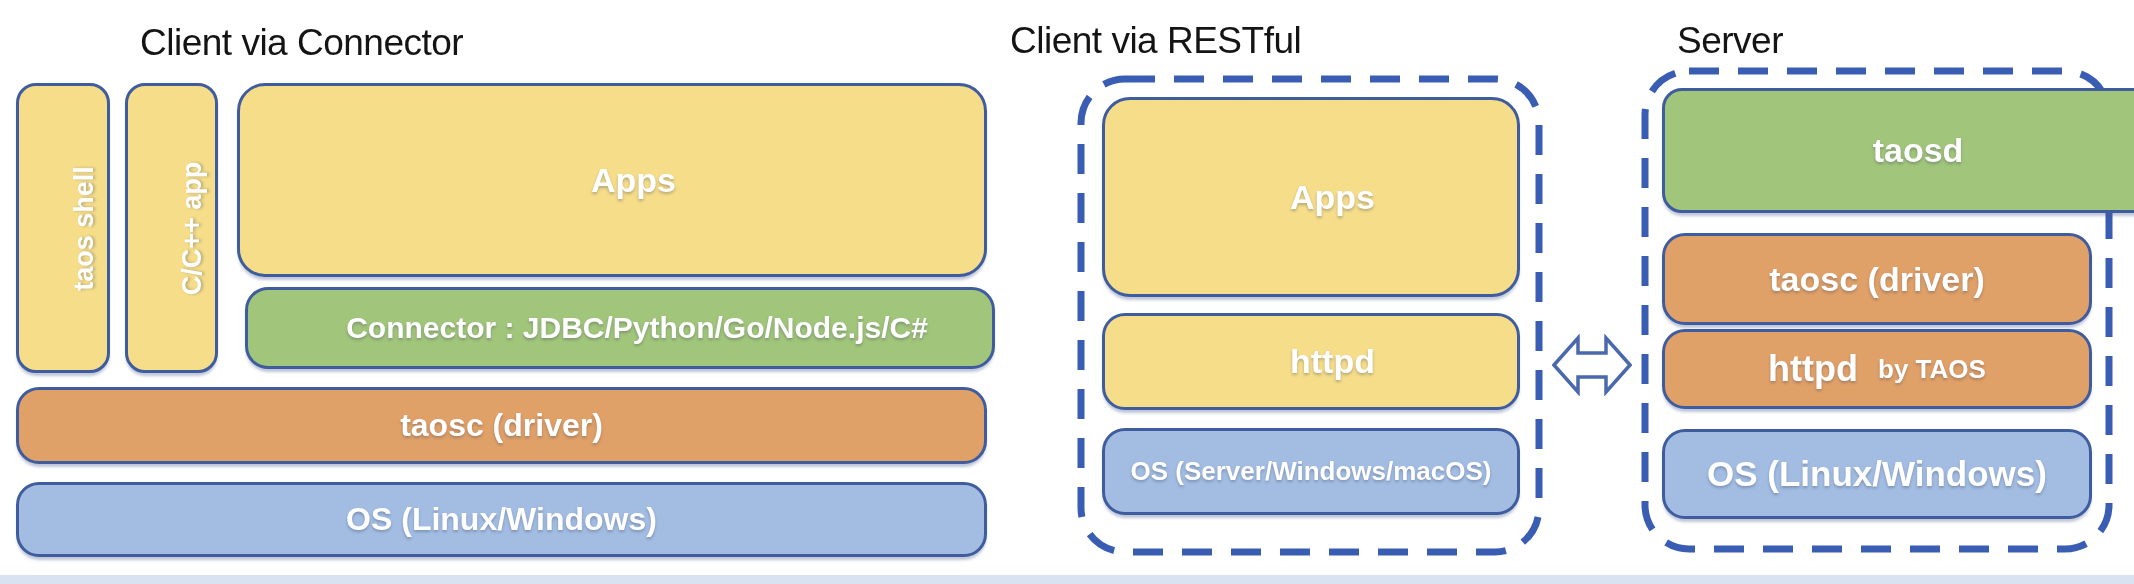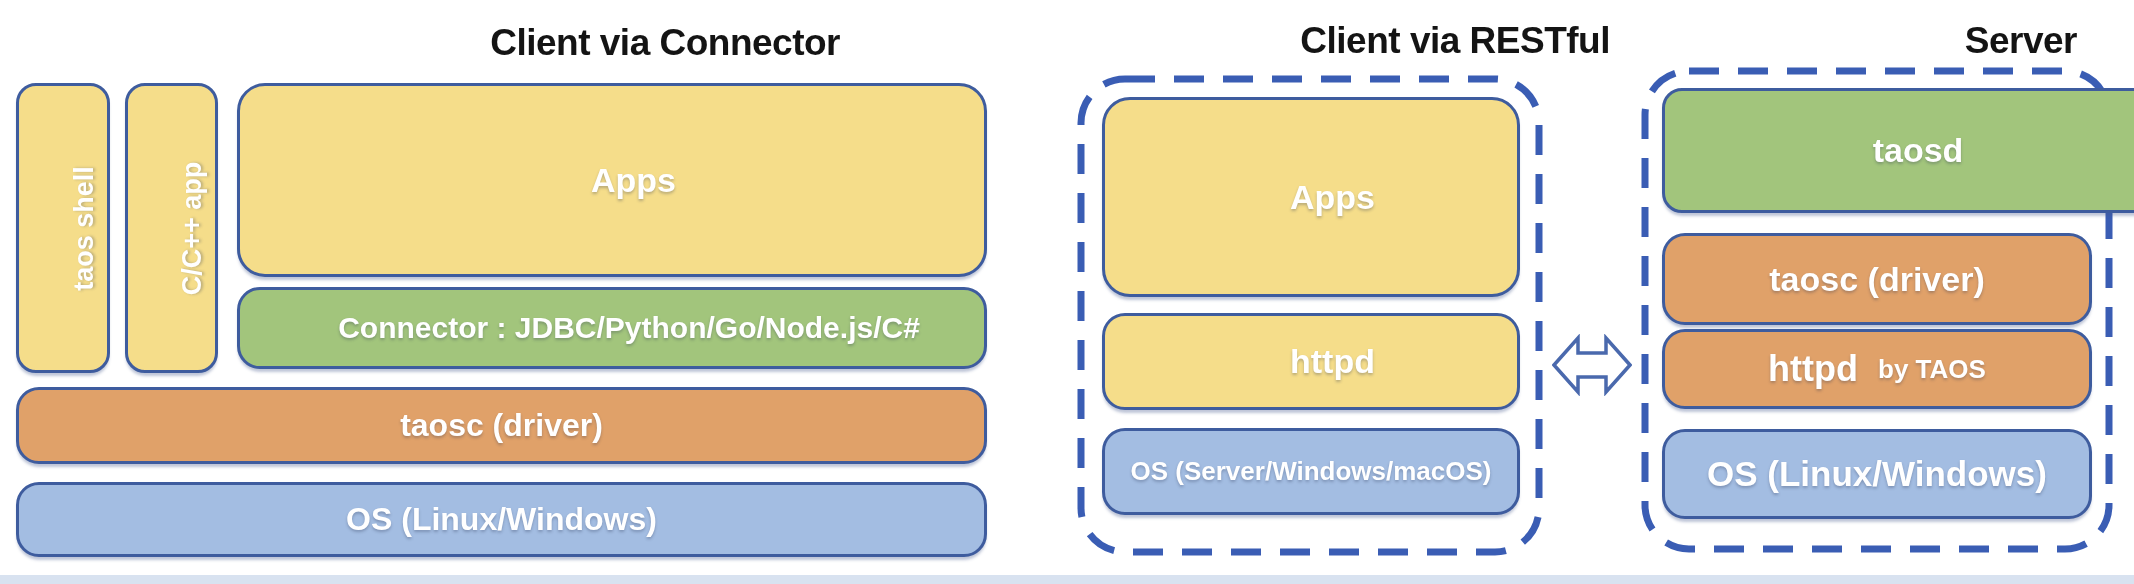--- a/index.html
+++ b/index.html
@@ -1,20 +1,20 @@
 <!DOCTYPE html>
 <html style="--c-yellow: #f5dd8a; --c-green: #a2c57c; --c-orange: #e0a169; --c-blue: #a3bde2; --c-border: #3e5c9e; --c-dash: #3a5db4; --c-box_text: #ffffff; --c-title_text: #141414; --c-footer_strip: #d8e2f0;"><head>
 <meta charset="utf-8">
 <style>
   * { box-sizing: border-box; margin: 0; padding: 0; }
   html, body { width: 2134px; height: 584px; background: #ffffff; overflow: hidden;
     font-family: "Liberation Sans", sans-serif; }
   .abs { position: absolute; }
-  .title { color: #141414; font-weight: bold; font-size: 37px; letter-spacing: -0.5px;
-    text-align: right; white-space: nowrap; }
+  .title { color: #141414; font-weight: normal; font-size: 37px; letter-spacing: -0.5px;
+    text-align: left; white-space: nowrap; }
   .box { position: absolute; border: 3px solid var(--c-border, #3e5c9e);
     display: flex; align-items: center; justify-content: center;
     color: var(--c-box_text, #fff); font-weight: bold;
     text-shadow: 0 2px 3px rgba(40,50,80,0.30);
     box-shadow: 0 4px 3px -1px rgba(70,90,140,0.35); }
   .yellow { background: var(--c-yellow, #f5dd8a); padding-left: 43px; }
   .green  { background: var(--c-green,  #a2c57c); }
   .orange { background: var(--c-orange, #e0a169); }
   .blue   { background: var(--c-blue,   #a3bde2); }
   .r14 { border-radius: 23px; }
@@ -36,21 +36,21 @@
 </div>
 
 <div class="box yellow r20" style="left:125px; top:83px; width:93px; height:290px;">
   <span class="vlabel">C/C++ app</span>
 </div>
 
 <div class="box yellow r28" style="left:237px; top:83px; width:750px; height:194px; font-size:34px;">
   <span>Apps</span>
 </div>
 
-<div class="box green r14" style="left:237px; top:287px; width:750px; height:82px; font-size:30px;padding-left:34px;">
+<div class="box green r14" style="left:245px; top:287px; width:750px; height:82px; font-size:30px;padding-left:34px;">
   <span>Connector : JDBC/Python/Go/Node.js/C#</span>
 </div>
 
 <div class="box orange r14" style="left:16px; top:387px; width:971px; height:77px; font-size:32px;">
   <span>taosc (driver)</span>
 </div>
 
 <div class="box blue r14" style="left:16px; top:482px; width:971px; height:75px; font-size:32px;">
   <span>OS (Linux/Windows)</span>
 </div>

